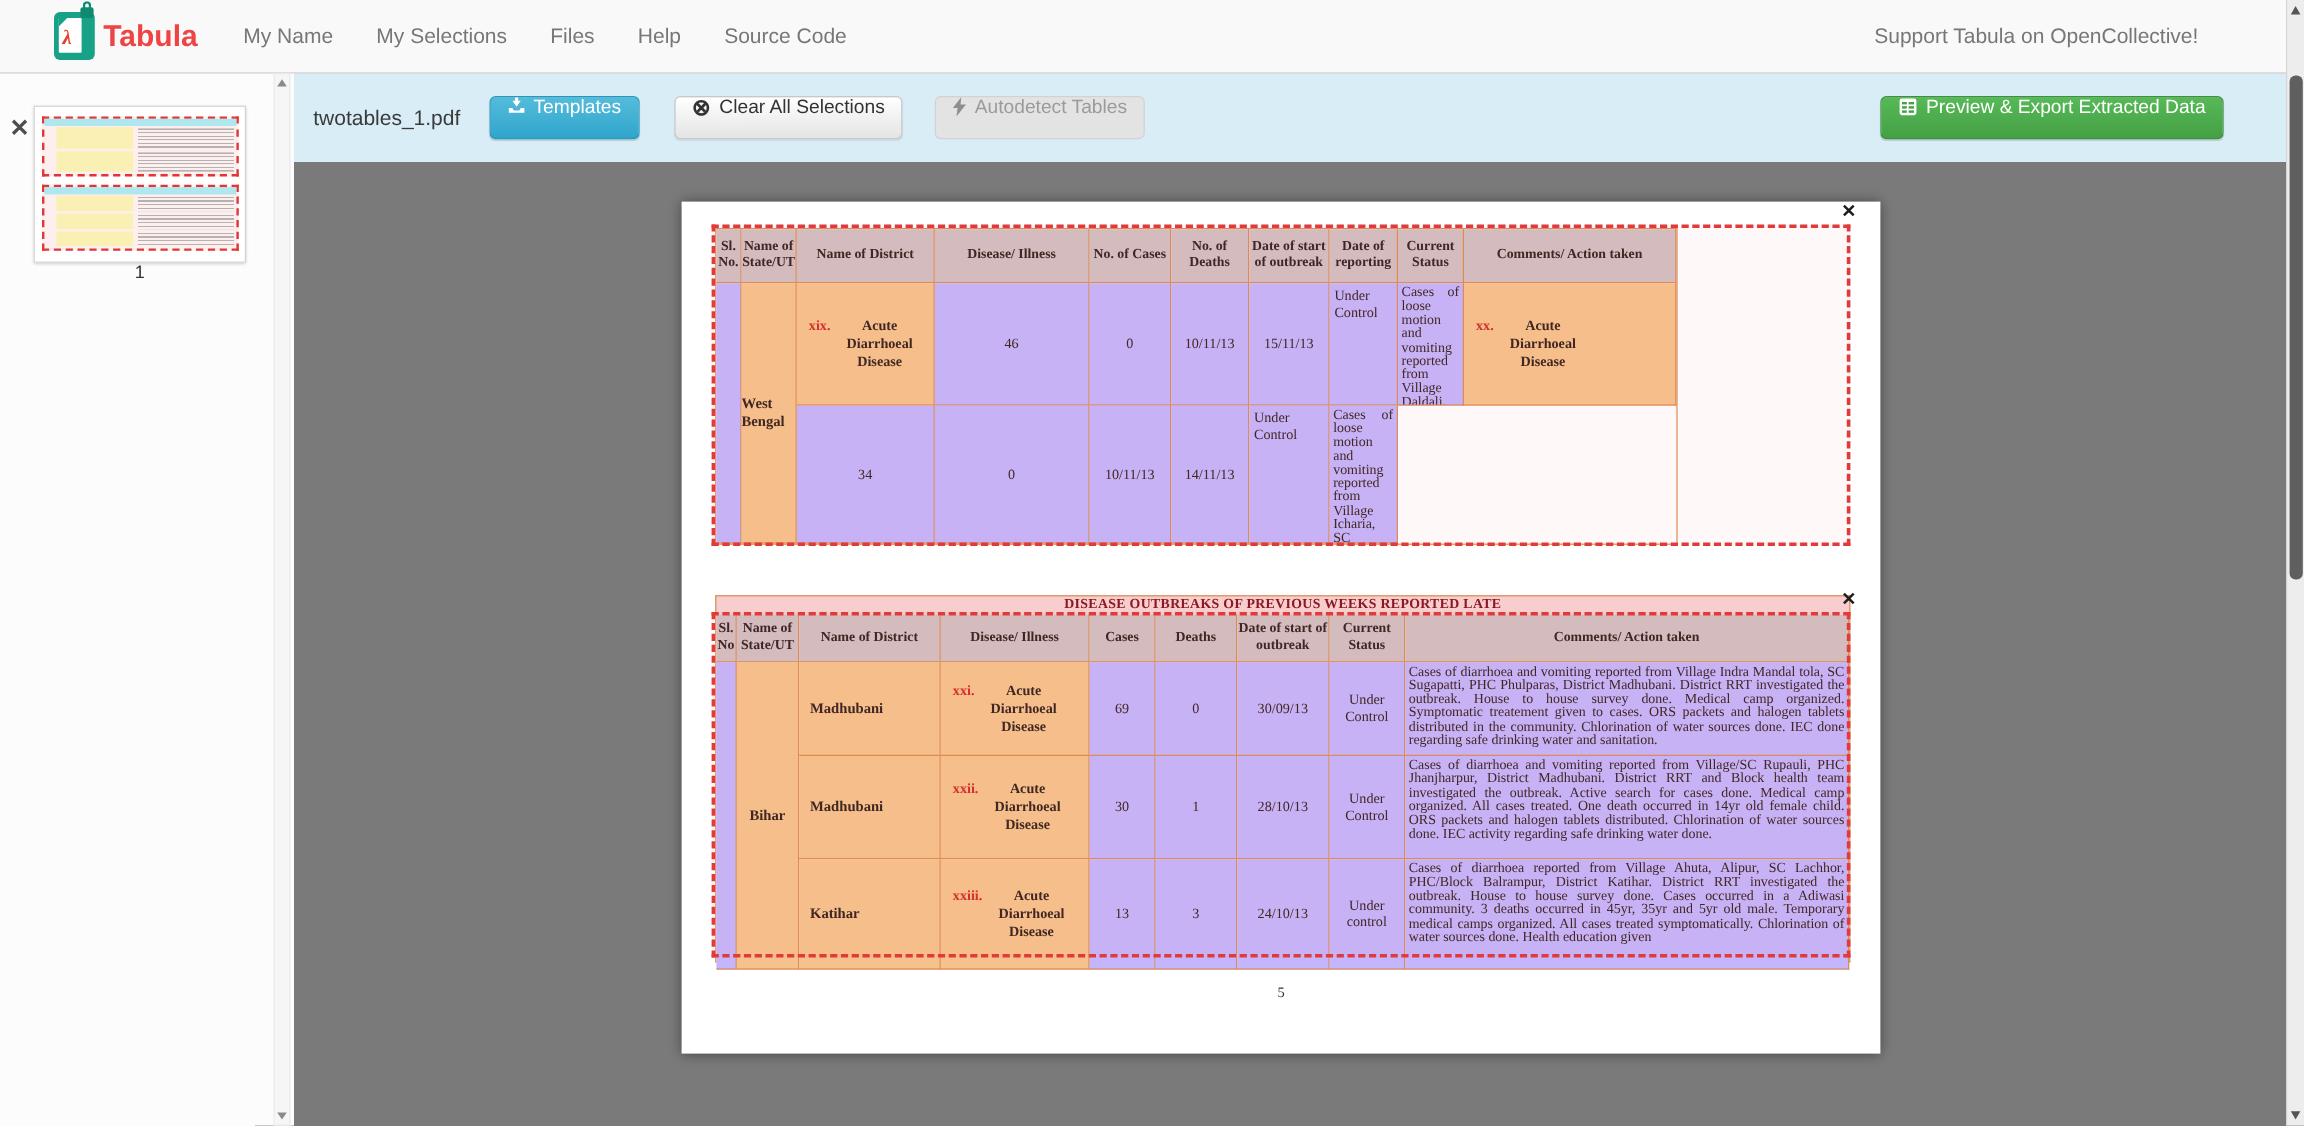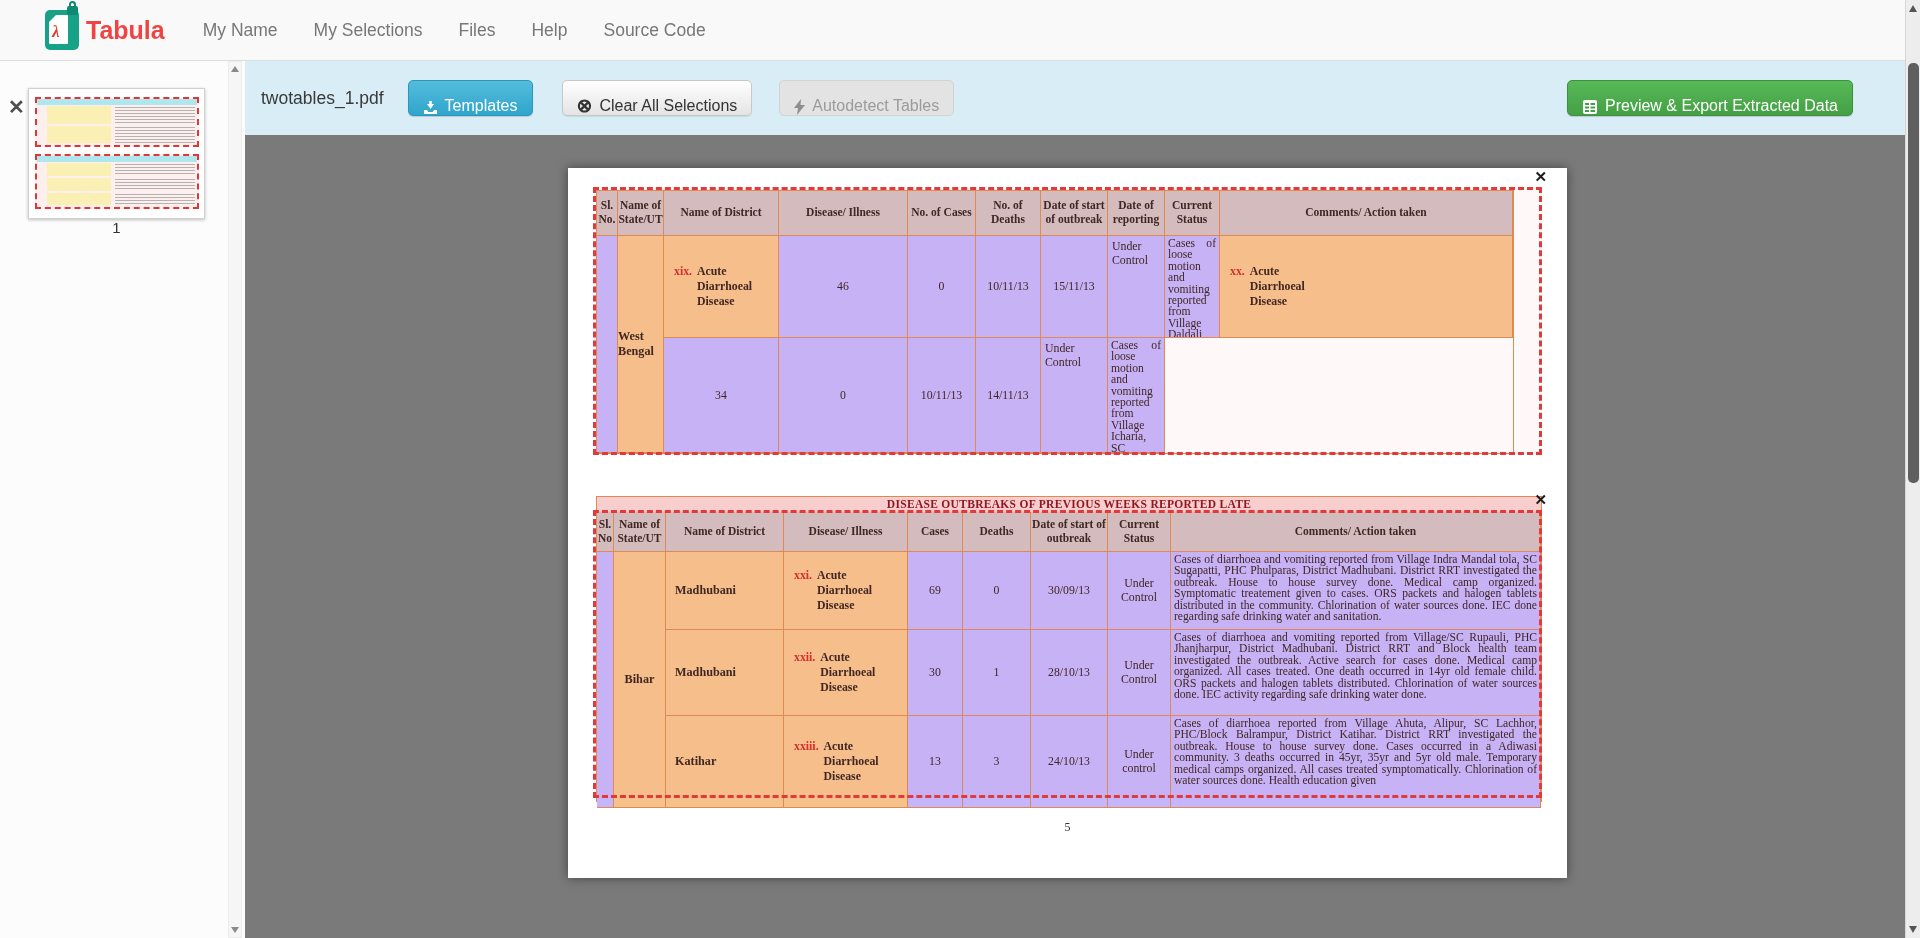--- a/index.html
+++ b/index.html
@@ -13,21 +13,21 @@
   .logo .lam { position:absolute; left:7px; top:12px; color:#e43f2e; font:italic bold 17px "Liberation Serif", serif; }
   .logo .lock { position:absolute; right:1px; top:-4px; width:11px; height:9px; background:#0f8a71; border-radius:2px; }
   .logo .shackle { position:absolute; right:3px; top:-9px; width:7px; height:7px; border:2px solid #0f8a71; border-bottom:none; border-radius:5px 5px 0 0; }
   .brand { font-size:25px; font-weight:bold; color:#ef4444; margin-left:7px; margin-right:38px; }
   .navlink { color:#777; font-size:17.5px; margin-right:36px; cursor:pointer; white-space:nowrap; }
   .support { position:absolute; right:88px; top:0; height:61px; display:flex; align-items:center; color:#777; font-size:17.5px; }
 
   
   .toolbar { position:absolute; top:61px; left:245px; width:1660px; height:74px; background:#d9edf7; display:flex; align-items:center; z-index:20; }
   .filename { color:#3a3a3a; font-size:17.5px; margin-left:16px; }
-  .btn { height:36px; border-radius:5px; display:inline-flex; align-items:flex-end; gap:7px; padding:0 14px; font-size:16px; cursor:pointer; border:1px solid transparent; white-space:nowrap; }
+  .btn { height:36px; border-radius:5px; display:inline-flex; align-items:flex-start; gap:7px; padding:0 14px; font-size:16px; cursor:pointer; border:1px solid transparent; white-space:nowrap; }
   .btn-templates { margin-left:24px; background:linear-gradient(#54bcdc,#30a5cb); border-color:#2a97ba; color:#fff; box-shadow:0 1px 1px rgba(0,0,0,.15); }
   .btn-clear { margin-left:29px; background:linear-gradient(#ffffff,#e4e4e4); border-color:#c8c8c8; color:#333; box-shadow:0 1px 1px rgba(0,0,0,.08); }
   .btn-auto { margin-left:27px; background:#e3e3e3; border-color:#d2d2d2; color:#9b9b9b; cursor:default; }
   .btn-export { margin-left:auto; margin-right:52px; background:linear-gradient(#57b957,#44a044); border-color:#3e8f3e; color:#fff; box-shadow:0 1px 1px rgba(0,0,0,.15); }
   .gicon { display:inline-block; }
 
   
   .sidebar { position:absolute; top:61px; left:0; width:245px; height:877px; background:#fcfcfc; z-index:25; }
   .thumb-close { position:absolute; left:8px; top:36px; font-size:20px; font-weight:bold; color:#4e4e4e; cursor:pointer; line-height:1; }
   .thumb { position:absolute; left:28px; top:27px; width:177px; height:131px; background:#fff; border:1px solid #d2d2d2; box-shadow:0 1px 3px rgba(0,0,0,.25); cursor:pointer; }
@@ -62,26 +62,26 @@
   .t .c { border-right:1px solid #dd8a52; border-bottom:1px solid #dd8a52; overflow:hidden; color:#35211d; }
   .hc { background:#d2c0c2; font-weight:bold; font-size:11.5px; line-height:1.18; display:flex; align-items:center; justify-content:center; text-align:center; padding:1px; }
   .pink { background:#c4b5fd; }
   .orange { background:#f5c28b; }
   .num { font-size:11.8px; display:flex; align-items:center; justify-content:center; }
   .statc { font-size:11.8px; padding:4px 2px 0 4px; line-height:1.15; }
   .statc.mid { display:flex; align-items:center; text-align:center; padding:0 4px; }
   .comm { font-size:11.6px; line-height:11.4px; text-align:justify; padding:2px 3px 0 3px; }
   .statecell { font-weight:bold; font-size:12.2px; display:flex; align-items:center; justify-content:center; }
   .distcell { font-weight:bold; font-size:12.2px; display:flex; align-items:center; padding-left:9px; }
-  .diseasecell { display:flex; align-items:center; padding-left:10px; }
+  .diseasecell { display:flex; align-items:center; padding-left:10px;text-align:center; }
   .dwrap { display:flex; gap:5px; }
   .roman { color:#d42a2a; font-weight:bold; font-size:11.8px; }
   .dname { font-weight:bold; font-size:11.8px; width:72px; line-height:1.25; }
 
-  #t1 { left:28px; top:22px; width:918px; grid-template-columns:21px 46px 115px 129px 68px 65px 67px 57px 55px auto; grid-template-rows:45px 102px 115px; }
+  #t1 { left:28px; top:22px; width:802px; grid-template-columns:21px 46px 115px 129px 68px 65px 67px 57px 55px auto; grid-template-rows:45px 102px 115px; }
   #t2 { left:28px; top:344px; width:946px; grid-template-columns:17px 52px 118px 124px 55px 68px 77px 63px auto; grid-template-rows:40px 78px 86px 92px; height:290px; border-top:none; }
   .t2title { position:absolute; left:28px; top:328px; width:946px; height:16px; background:#f8cdce; border:1px solid #dd8a52; border-bottom:none; text-align:center; font-weight:bold; font-size:11.5px; color:#8c1822; line-height:15px; letter-spacing:.3px; }
 
   .span2 { grid-row:2 / span 2; }
   .span3 { grid-row:2 / span 3; }
 
   
   .sel { position:absolute; border:3px dashed #e03a3a; background:rgba(255,130,130,.06); z-index:12; }
   .sel1 { left:25px; top:19px; width:949px; height:268px; }
   .sel2 { left:25px; top:342px; width:949px; height:288px; }
@@ -100,20 +100,21 @@
     <div class="pg"></div>
       <div class="fold"></div>
     <div class="lam">λ</div>
   </div>
   <div class="brand">Tabula</div>
   <div class="navlink">My Name</div>
   <div class="navlink">My Selections</div>
   <div class="navlink">Files</div>
   <div class="navlink">Help</div>
   <div class="navlink">Source Code</div>
+  <div class="support">Support Tabula on OpenCollective!</div>
 </div>
 
 <div class="toolbar">
   <div class="filename">twotables_1.pdf</div>
 
   <div class="btn btn-templates">
     <span class="gicon">
       <svg width="15" height="14" viewBox="0 0 15 14">
           <path d="M7.5 0 L11 5 H8.8 V8 H6.2 V5 H4 Z" fill="#fff" transform="rotate(180 7.5 4)"></path>
           <path d="M1 9 h3 l1.2 2 h4.6 L11 9 h3 v4 H1 Z" fill="#fff"></path>

